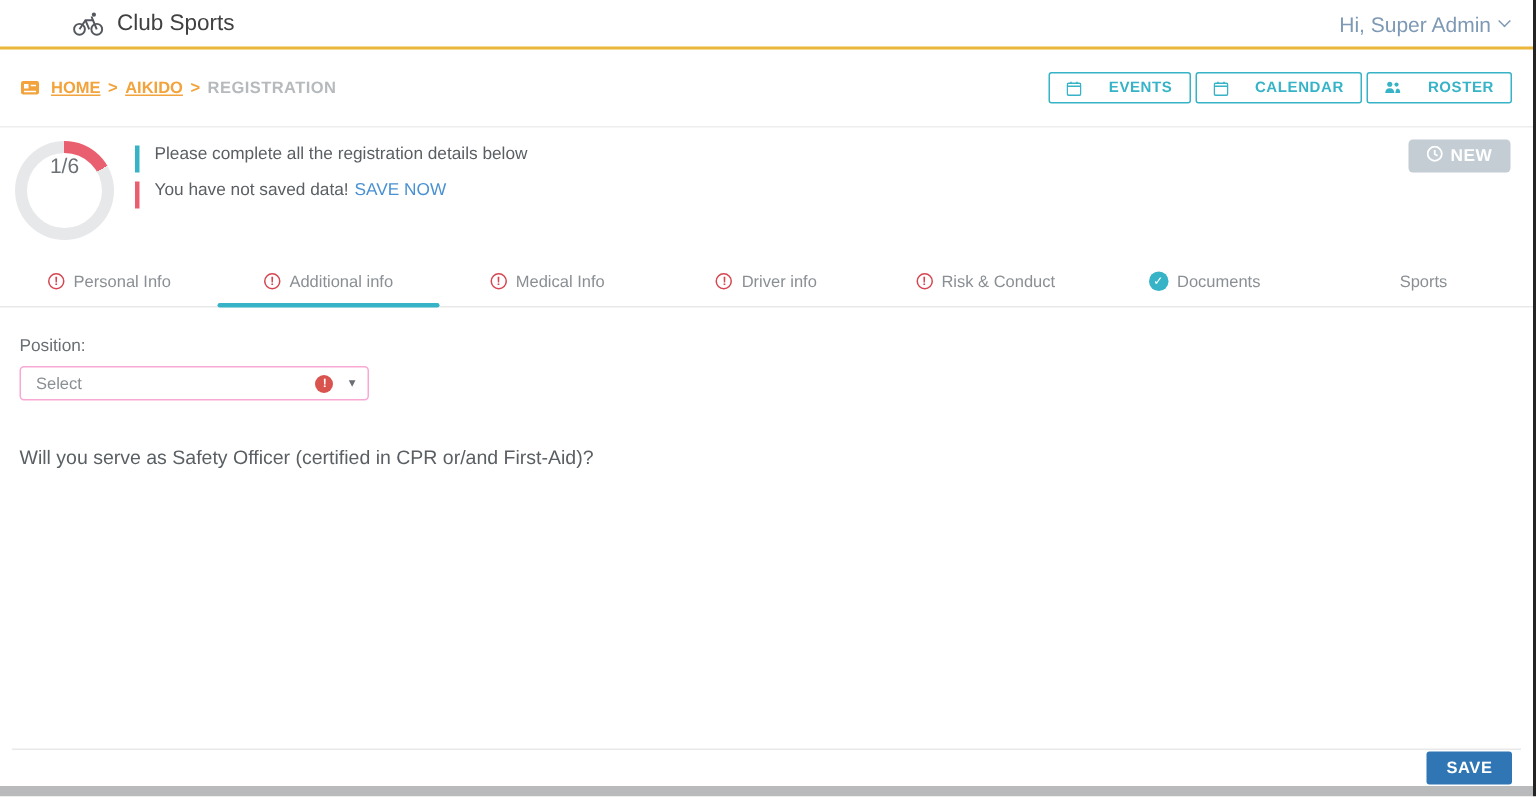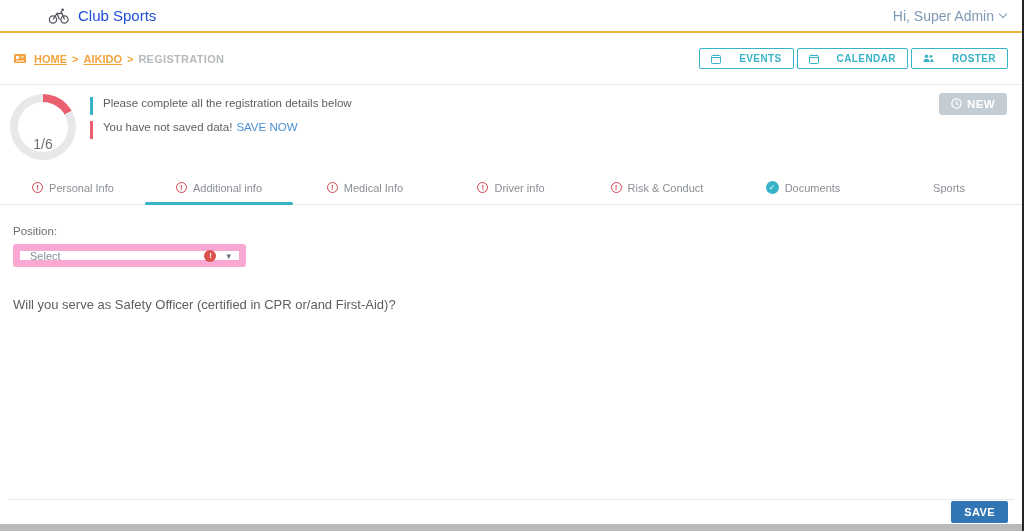--- a/index.html
+++ b/index.html
@@ -11,21 +11,21 @@
   .page {
     position:absolute; inset:0; background:#fff;
     border-right:2px solid #242424;
   }
 
   
   .top-header {
     height:33px; border-bottom:2px solid #eab73a;
     display:flex; align-items:center; padding:0 16px 0 48px;
   }
-  .brand { display:flex; align-items:center; gap:8px; color:#1d4ed8; font-size:15px;justify-content:center; }
+  .brand { display:flex; align-items:center; gap:8px; color:#404040; font-size:15px;justify-content:center; }
   .brand svg { display:block; }
   .user-menu {
     margin-left:auto; display:flex; align-items:center; gap:6px;
     color:#7e99b5; font-size:14px; cursor:pointer;text-align:center;
   }
   .chev {
     width:6px; height:6px; border-right:1.5px solid #7e99b5; border-bottom:1.5px solid #7e99b5;
     transform:rotate(45deg); margin-top:-3px;
   }
 
@@ -51,21 +51,21 @@
 
   
   .info-row { position:relative; height:86px; }
   .donut {
     position:absolute; left:10px; top:9px; width:66px; height:66px; border-radius:50%;
     background:conic-gradient(#e95f6f 0deg 60deg, #e7e8ea 60deg 360deg);
     display:flex; align-items:center; justify-content:center;
   }
   .donut-hole {
     width:50px; height:50px; border-radius:50%; background:#fff;
-    display:flex; align-items:flex-end; justify-content:center;
+    display:flex; align-items:flex-start; justify-content:center;
     font-size:14px; color:#6b7075;
   }
   .alerts { position:absolute; left:90px; top:12px; display:flex; flex-direction:column; gap:6px; }
   .alert-line { display:flex; }
   .alert-bar { width:3px; height:18px; margin-right:10px; }
   .alert-bar.info { background:#36b3c6; }
   .alert-bar.danger { background:#e95f6f; }
   .alert-text { font-size:11.5px; color:#5a5f63; }
   .alert-link { color:#4a90d2; cursor:pointer; margin-left:4px; }
   .new-btn {
@@ -94,21 +94,21 @@
   .tab-status.st-done {
     display:flex; width:13px; height:13px; background:#36b3c6; color:#fff;
   }
   .tab-status.st-done::before { content:"\2713"; font-size:8px; font-weight:bold; }
 
   
   .form-area { padding:20px 14px 0 13px; }
   .field-label { font-size:11.5px; color:#6a6f74; }
   .select-box {
     margin-top:7px; width:233px; height:23px;
-    border:7px solid #f9a8d4; border-radius:3px; background:#fff;
+    border:1px solid #f9a8d4; border-radius:3px; background:#fff;
     display:flex; align-items:center; padding:0 8px 0 10px; cursor:pointer;
   }
   .select-value { font-size:11px; color:#8a8f94; flex:1; }
   .error-badge {
     width:12px; height:12px; border-radius:50%; background:#d9534f; color:#fff;
     display:flex; align-items:center; justify-content:center;
     font-size:8px; font-weight:bold; margin-right:10px;
   }
   .select-arrow { font-size:9px; color:#6a6f74; }
   .question { margin-top:30px; font-size:13px; color:#5a5f63; }

